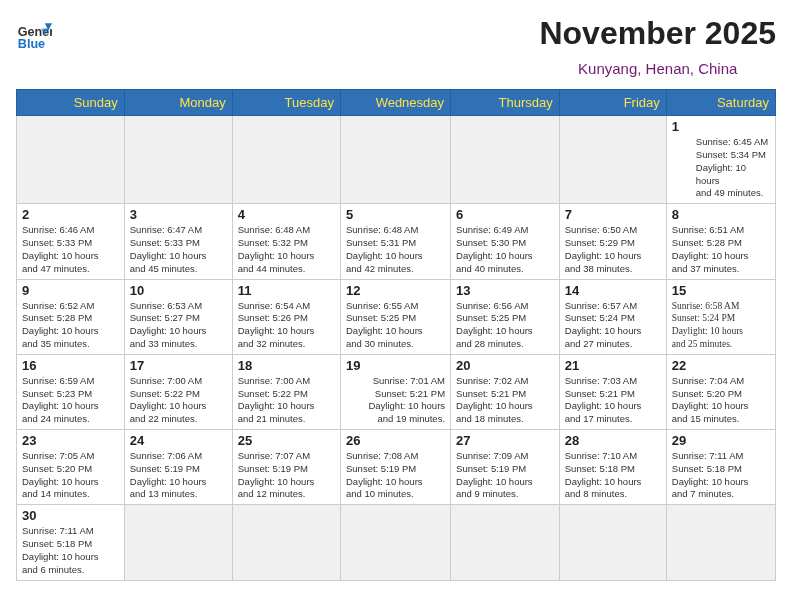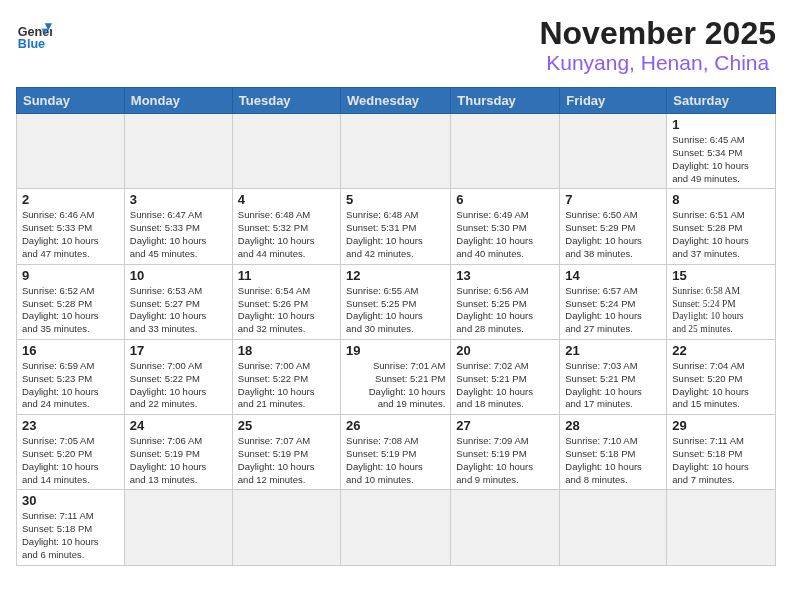--- a/index.html
+++ b/index.html
@@ -26,34 +26,35 @@
       height: 36px;
     }
     .title-block { text-align: center; }
     .month-title {
       font-size: 32px;
       font-weight: bold;
       color: #222;
       line-height: 1.1;
     }
     .subtitle {
-      font-size: 21px;
-      color: #8b5cf6;
+      font-size: 15px;
+      color: #701a75;
+      margin-top: 9px;
     }
     .calendar {
       width: 100%;
       border-collapse: collapse;
       border: 1px solid #ccc;
     }
     .calendar th {
       background: #3071b5;
-      color: #e5e5e5;
+      color: #fde047;
       font-size: 13px;
-      font-weight: bold;
-      text-align: left;
+      font-weight: normal;
+      text-align: right;
       padding: 5px 6px;
       border: 1px solid #2060a0;
     }
     .calendar td {
       vertical-align: top;
       border: 1px solid #ccc;
       padding: 3px 5px;
       font-size: 10px;
       color: #333;
       width: 113px;
@@ -107,21 +108,21 @@
   <tbody id="calendar-body">
   <tr>
         <td class="empty"></td>
         <td class="empty"></td>
         <td class="empty"></td>
         <td class="empty"></td>
         <td class="empty"></td>
         <td class="empty"></td>
         <td>
           <span class="day-number">1</span>
-          <div class="cell-text" style="white-space: pre-line;">Sunrise: 6:45 AM
+          <div class="cell-text" style="white-space: pre-line; margin-left: 24px;">Sunrise: 6:45 AM
 Sunset: 5:34 PM
 Daylight: 10 hours
 and 49 minutes.</div>
         </td>
       </tr>
       <tr>
         <td>
           <span class="day-number">2</span>
           <div class="cell-text" style="white-space: pre-line;">Sunrise: 6:46 AM
 Sunset: 5:33 PM

